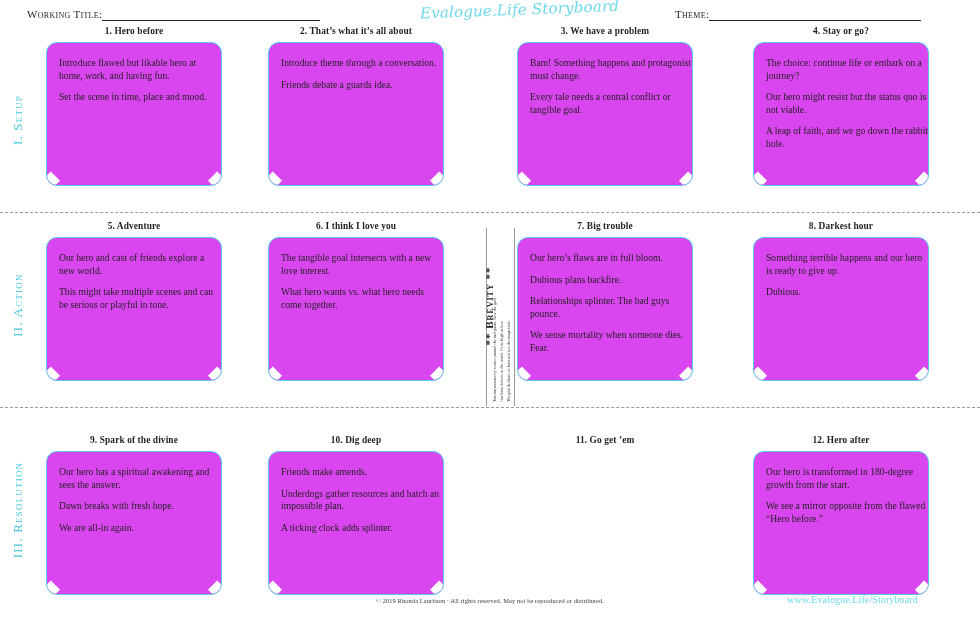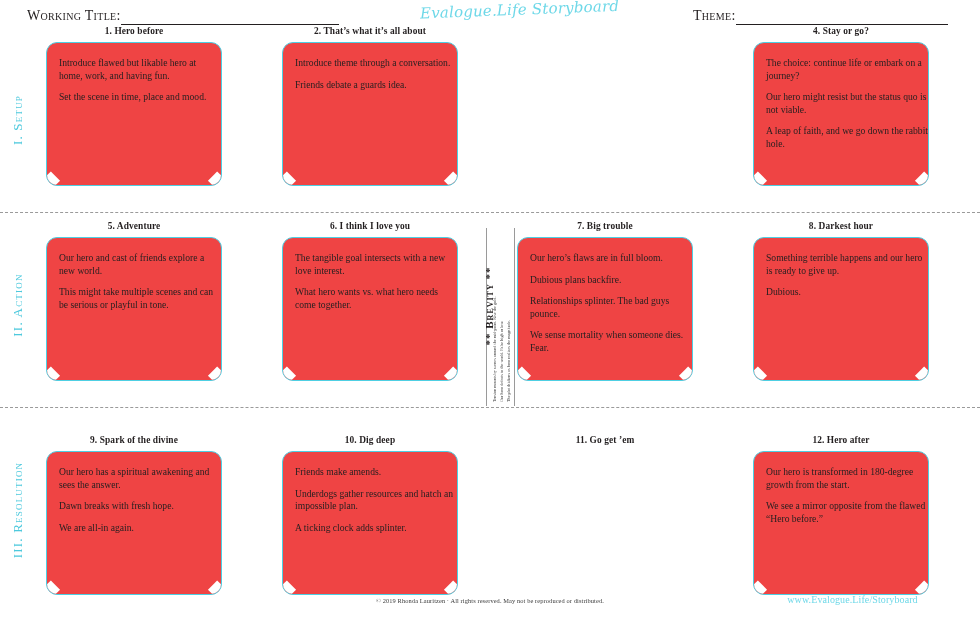--- a/index.html
+++ b/index.html
@@ -31,32 +31,32 @@
     height: 26px;
   }
   .field {
     position: absolute;
     display: flex;
     align-items: flex-end;
     white-space: nowrap;
   }
   .field-label {
     font-variant: small-caps;
-    font-size: 14px;
+    font-size: 11px;
     letter-spacing: 0.3px;
     color: #231f20;
     padding-bottom: 1px;
   }
   .field-rule {
     border-bottom: 1.2px solid #231f20;
     height: 11px;
   }
   #working-title-field { left: 27px; top: 8px; }
   #working-title-field .field-rule { width: 218px; }
-  #theme-field { left: 693px; top: 8px; }
+  #theme-field { left: 675px; top: 8px; }
   #theme-field .field-rule { width: 212px; }
 
   .brand-script {
     position: absolute;
     left: 420px;
     top: 1px;
     width: 180px;
     text-align: center;
     font-family: "DejaVu Serif", serif;
     font-style: italic;
@@ -104,41 +104,41 @@
   }
   #row-1 { top: 24px;  height: 188px; text-decoration: underline; }
   #row-2 { top: 219px; height: 188px; }
   #row-3 { top: 414px; height: 188px; margin-top: 19px; }
 
   .beat {
     position: absolute;
     width: 176px;
   }
   .beat-1 { left: 46px; }
-  .beat-2 { left: 282px; }
+  .beat-2 { left: 268px; }
   .beat-3 { left: 517px; }
   .beat-4 { left: 753px; }
 
   .beat-title {
     text-align: center;
     font-size: 9.4px;
     font-weight: bold;
     color: #231f20;
     height: 14px;
     line-height: 14px;
     letter-spacing: 0.1px;
     white-space: nowrap;
   }
 
   .card {
     position: relative;
     margin-top: 4px;
     height: 144px;
     box-sizing: border-box;
-    background: #ef4444;
+    background: #d946ef;
     border: 1.6px solid #4ecfe3;
     border-radius: 11px;
     padding: 14px 0 8px 12px;
     overflow: hidden;
   }
   
   .card::before,
   .card::after {
     content: "";
     position: absolute;
@@ -273,20 +273,27 @@
     </div>
 
     <div class="beat beat-2">
       <div class="beat-title">2. That’s what it’s all about</div>
       <div class="card">
         <p>Introduce theme through a conversation.</p>
         <p>Friends debate a guards idea.</p>
       </div>
     </div>
 
+    <div class="beat beat-3">
+      <div class="beat-title">3. We have a problem</div>
+      <div class="card">
+        <p>Bam! Something happens and protagonist must change.</p>
+        <p>Every tale needs a central conflict or tangible goal.</p>
+      </div>
+    </div>
 
     <div class="beat beat-4">
       <div class="beat-title">4. Stay or go?</div>
       <div class="card">
         <p>The choice: continue life or embark on a journey?</p>
         <p>Our hero might resist but the status quo is not viable.</p>
         <p>A leap of faith, and we go down the rabbit hole.</p>
       </div>
     </div>
   </div>

